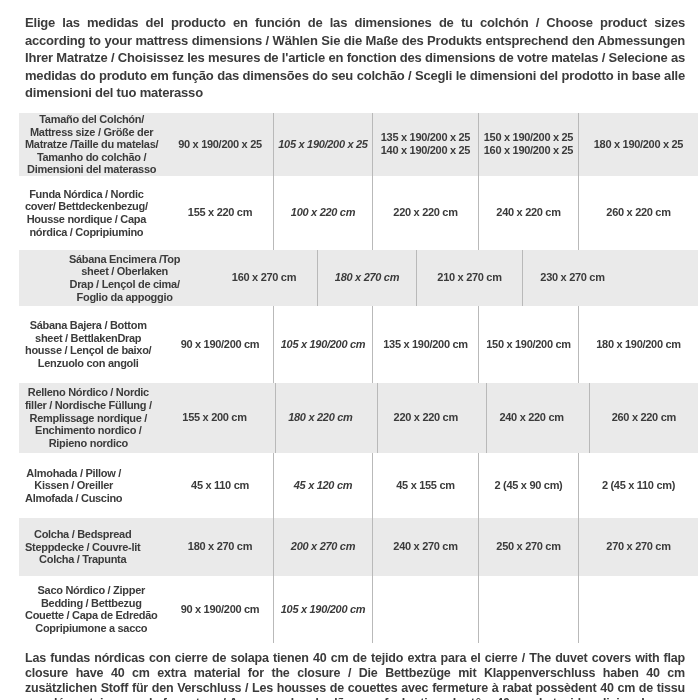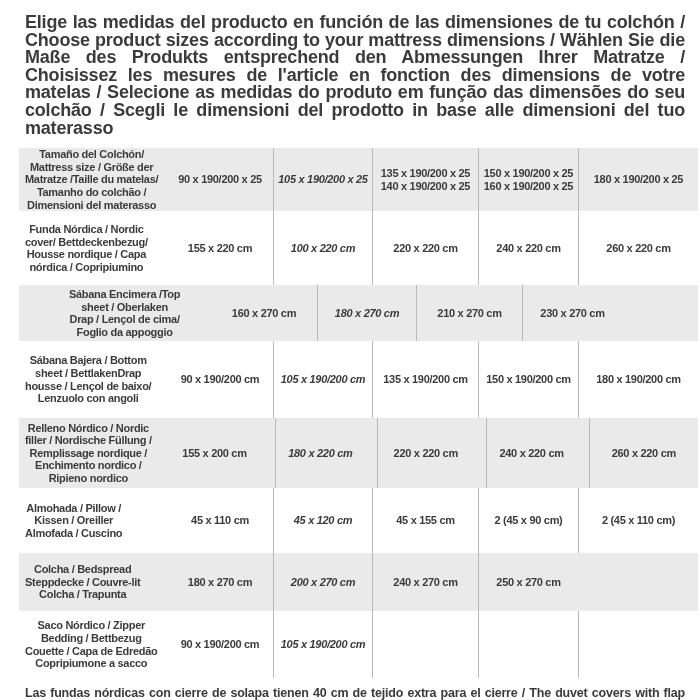--- a/index.html
+++ b/index.html
@@ -11,21 +11,21 @@
     width: 700px;
     height: 700px;
     font-family: "Liberation Sans", sans-serif;
     font-weight: bold;
     color: var(--text-color, #3b3b3b);
     overflow: hidden;
   }
   .intro {
     margin: 14px 25px 11px 25px;
     width: 660px;
-    font-size: 18px;
+    font-size: 13px;
     line-height: 17.6px;
     text-align: justify;
     letter-spacing: -0.2px;
   }
   .size-table {
     margin-left: 19px;
     width: 679px;
     display: flex;
     flex-direction: column;
   }
@@ -159,20 +159,21 @@
   </div>
 
   <div class="trow shaded r7">
     <div class="tcell label">Colcha / Bedspread
 Steppdecke / Couvre-lit
 Colcha / Trapunta</div>
     <div class="tcell val c1">180 x 270 cm</div>
     <div class="tcell val c2">200 x 270 cm</div>
     <div class="tcell val c3">240 x 270 cm</div>
     <div class="tcell val c4">250 x 270 cm</div>
+    <div class="tcell val c5">270 x 270 cm</div>
   </div>
 
   <div class="trow plain r8">
     <div class="tcell label">Saco Nórdico / Zipper
 Bedding / Bettbezug
 Couette  / Capa de Edredão
 Copripiumone a sacco</div>
     <div class="tcell val c1">90 x 190/200 cm</div>
     <div class="tcell val c2">105 x 190/200 cm</div>
     <div class="tcell val c3"></div>

